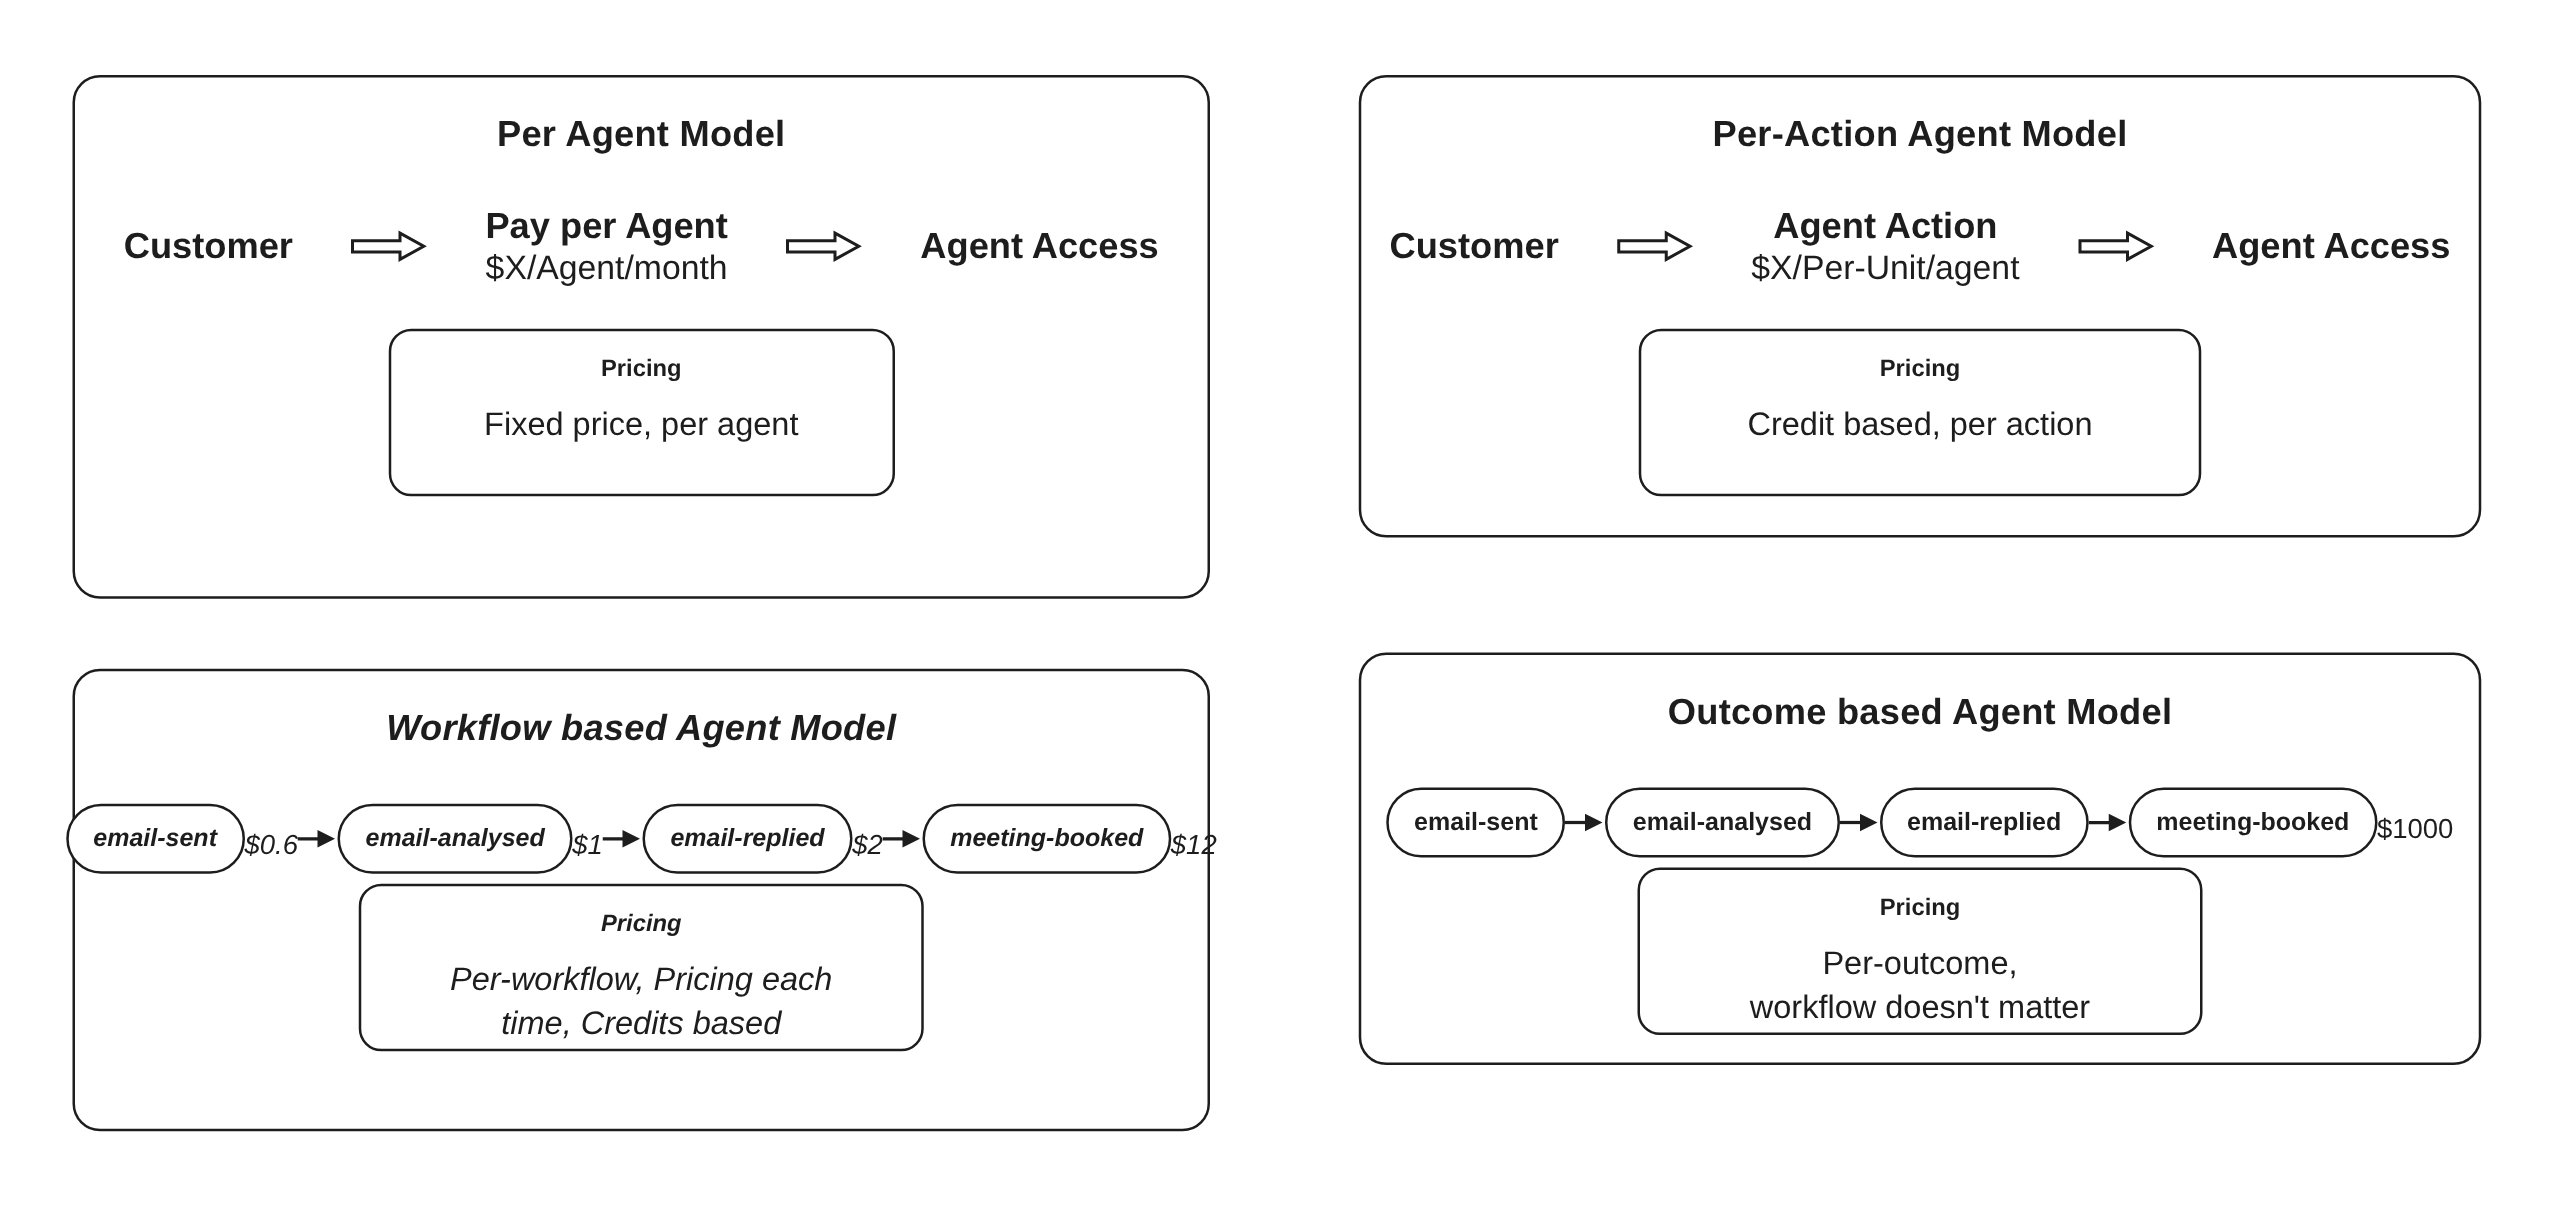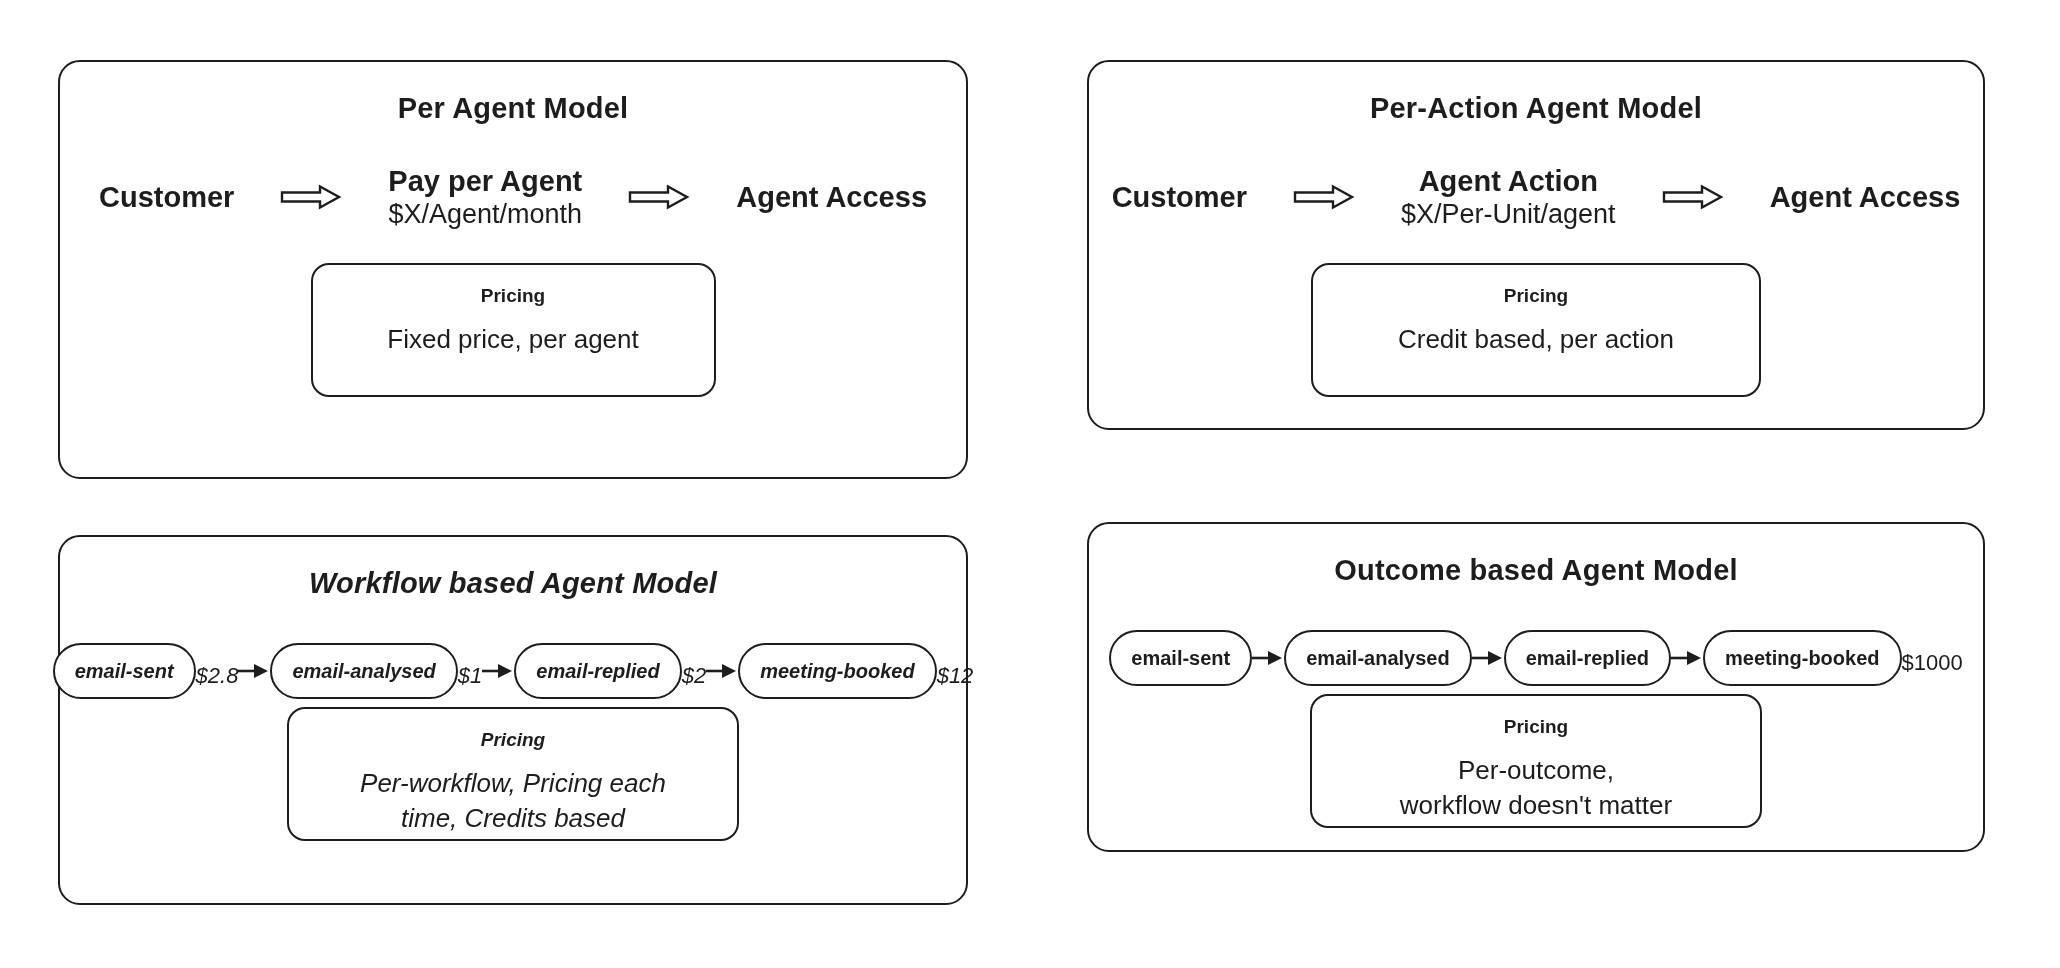--- a/index.html
+++ b/index.html
@@ -187,21 +187,21 @@
       <div class="pricing-line">Credit based, per action</div>
     </div>
   </div>
 </section>
 
 <section class="panel bl">
   <h2 class="panel-title">Workflow based Agent Model</h2>
   <div class="steps-row">
     <div class="step">
       <div class="pill">email-sent</div>
-      <div class="step-price">$2.8</div>
+      <div class="step-price">$0.6</div>
     </div>
     <svg class="step-arrow" width="32" height="20" viewBox="0 0 32 20">
       <line x1="0" y1="10" x2="17" y2="10" stroke="#1d1d1d" stroke-width="2.6"></line>
       <path d="M16 3 L30 10 L16 17 Z" fill="#1d1d1d"></path>
     </svg>
     <div class="step">
       <div class="pill">email-analysed</div>
       <div class="step-price">$1</div>
     </div>
     <svg class="step-arrow" width="32" height="20" viewBox="0 0 32 20">

